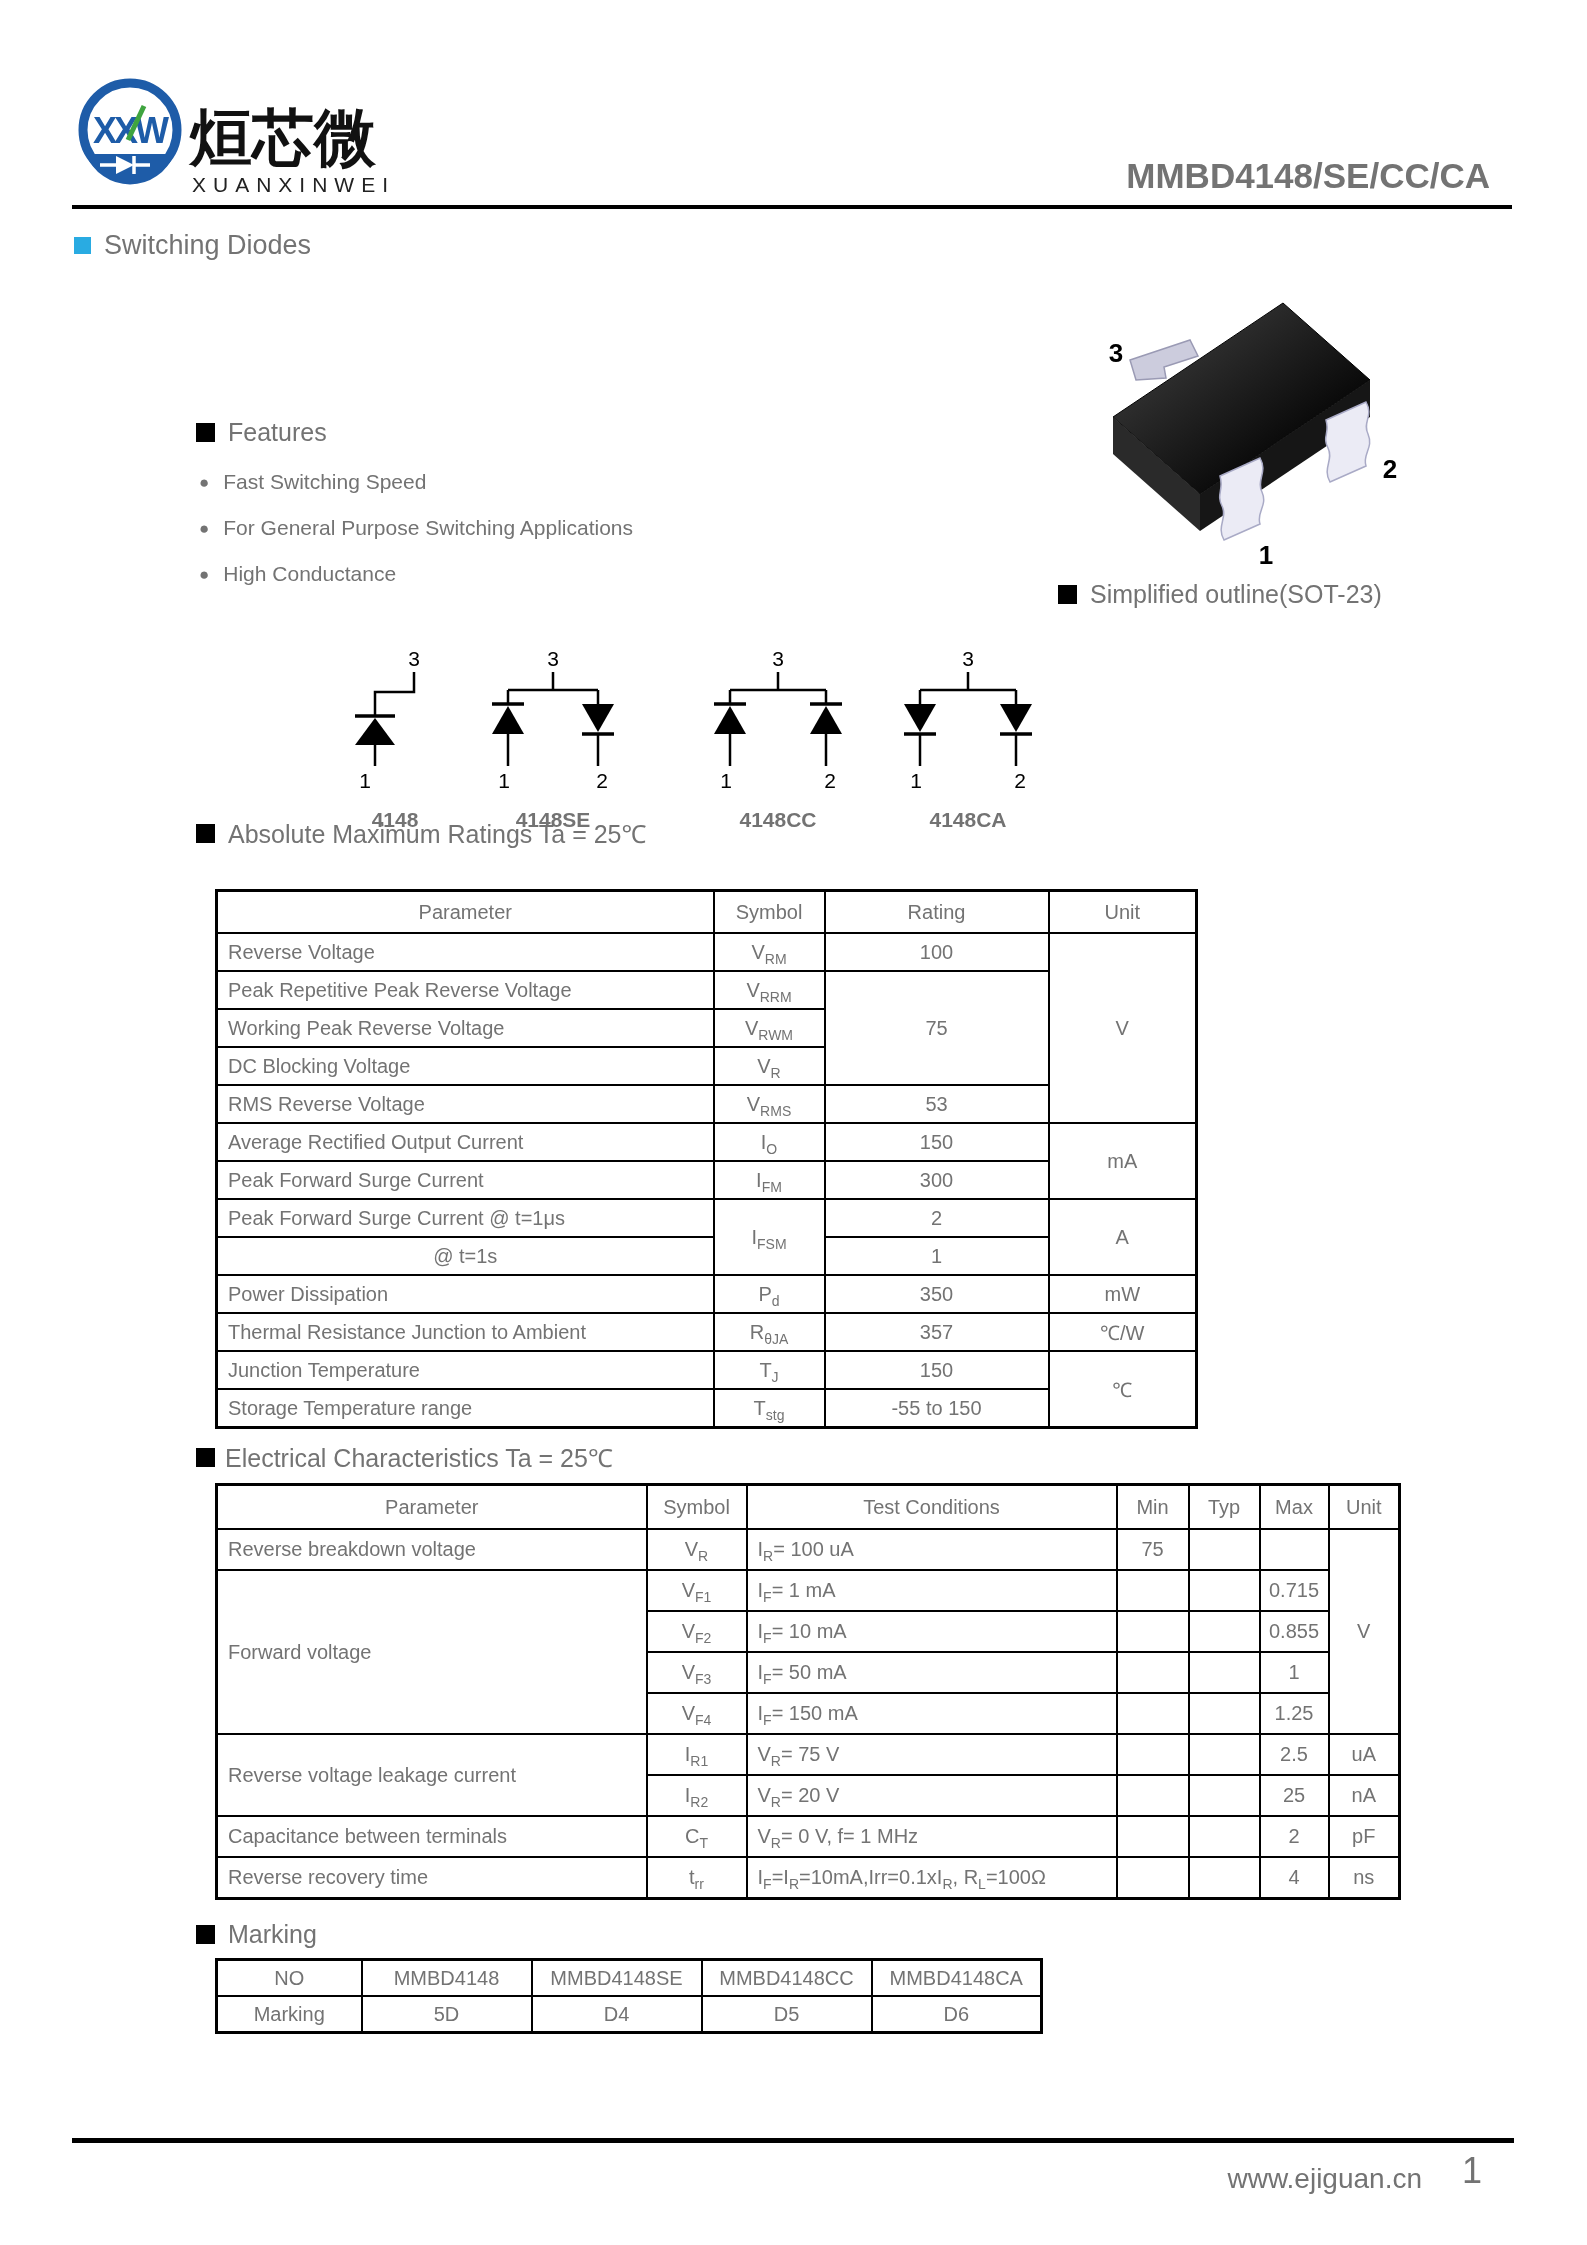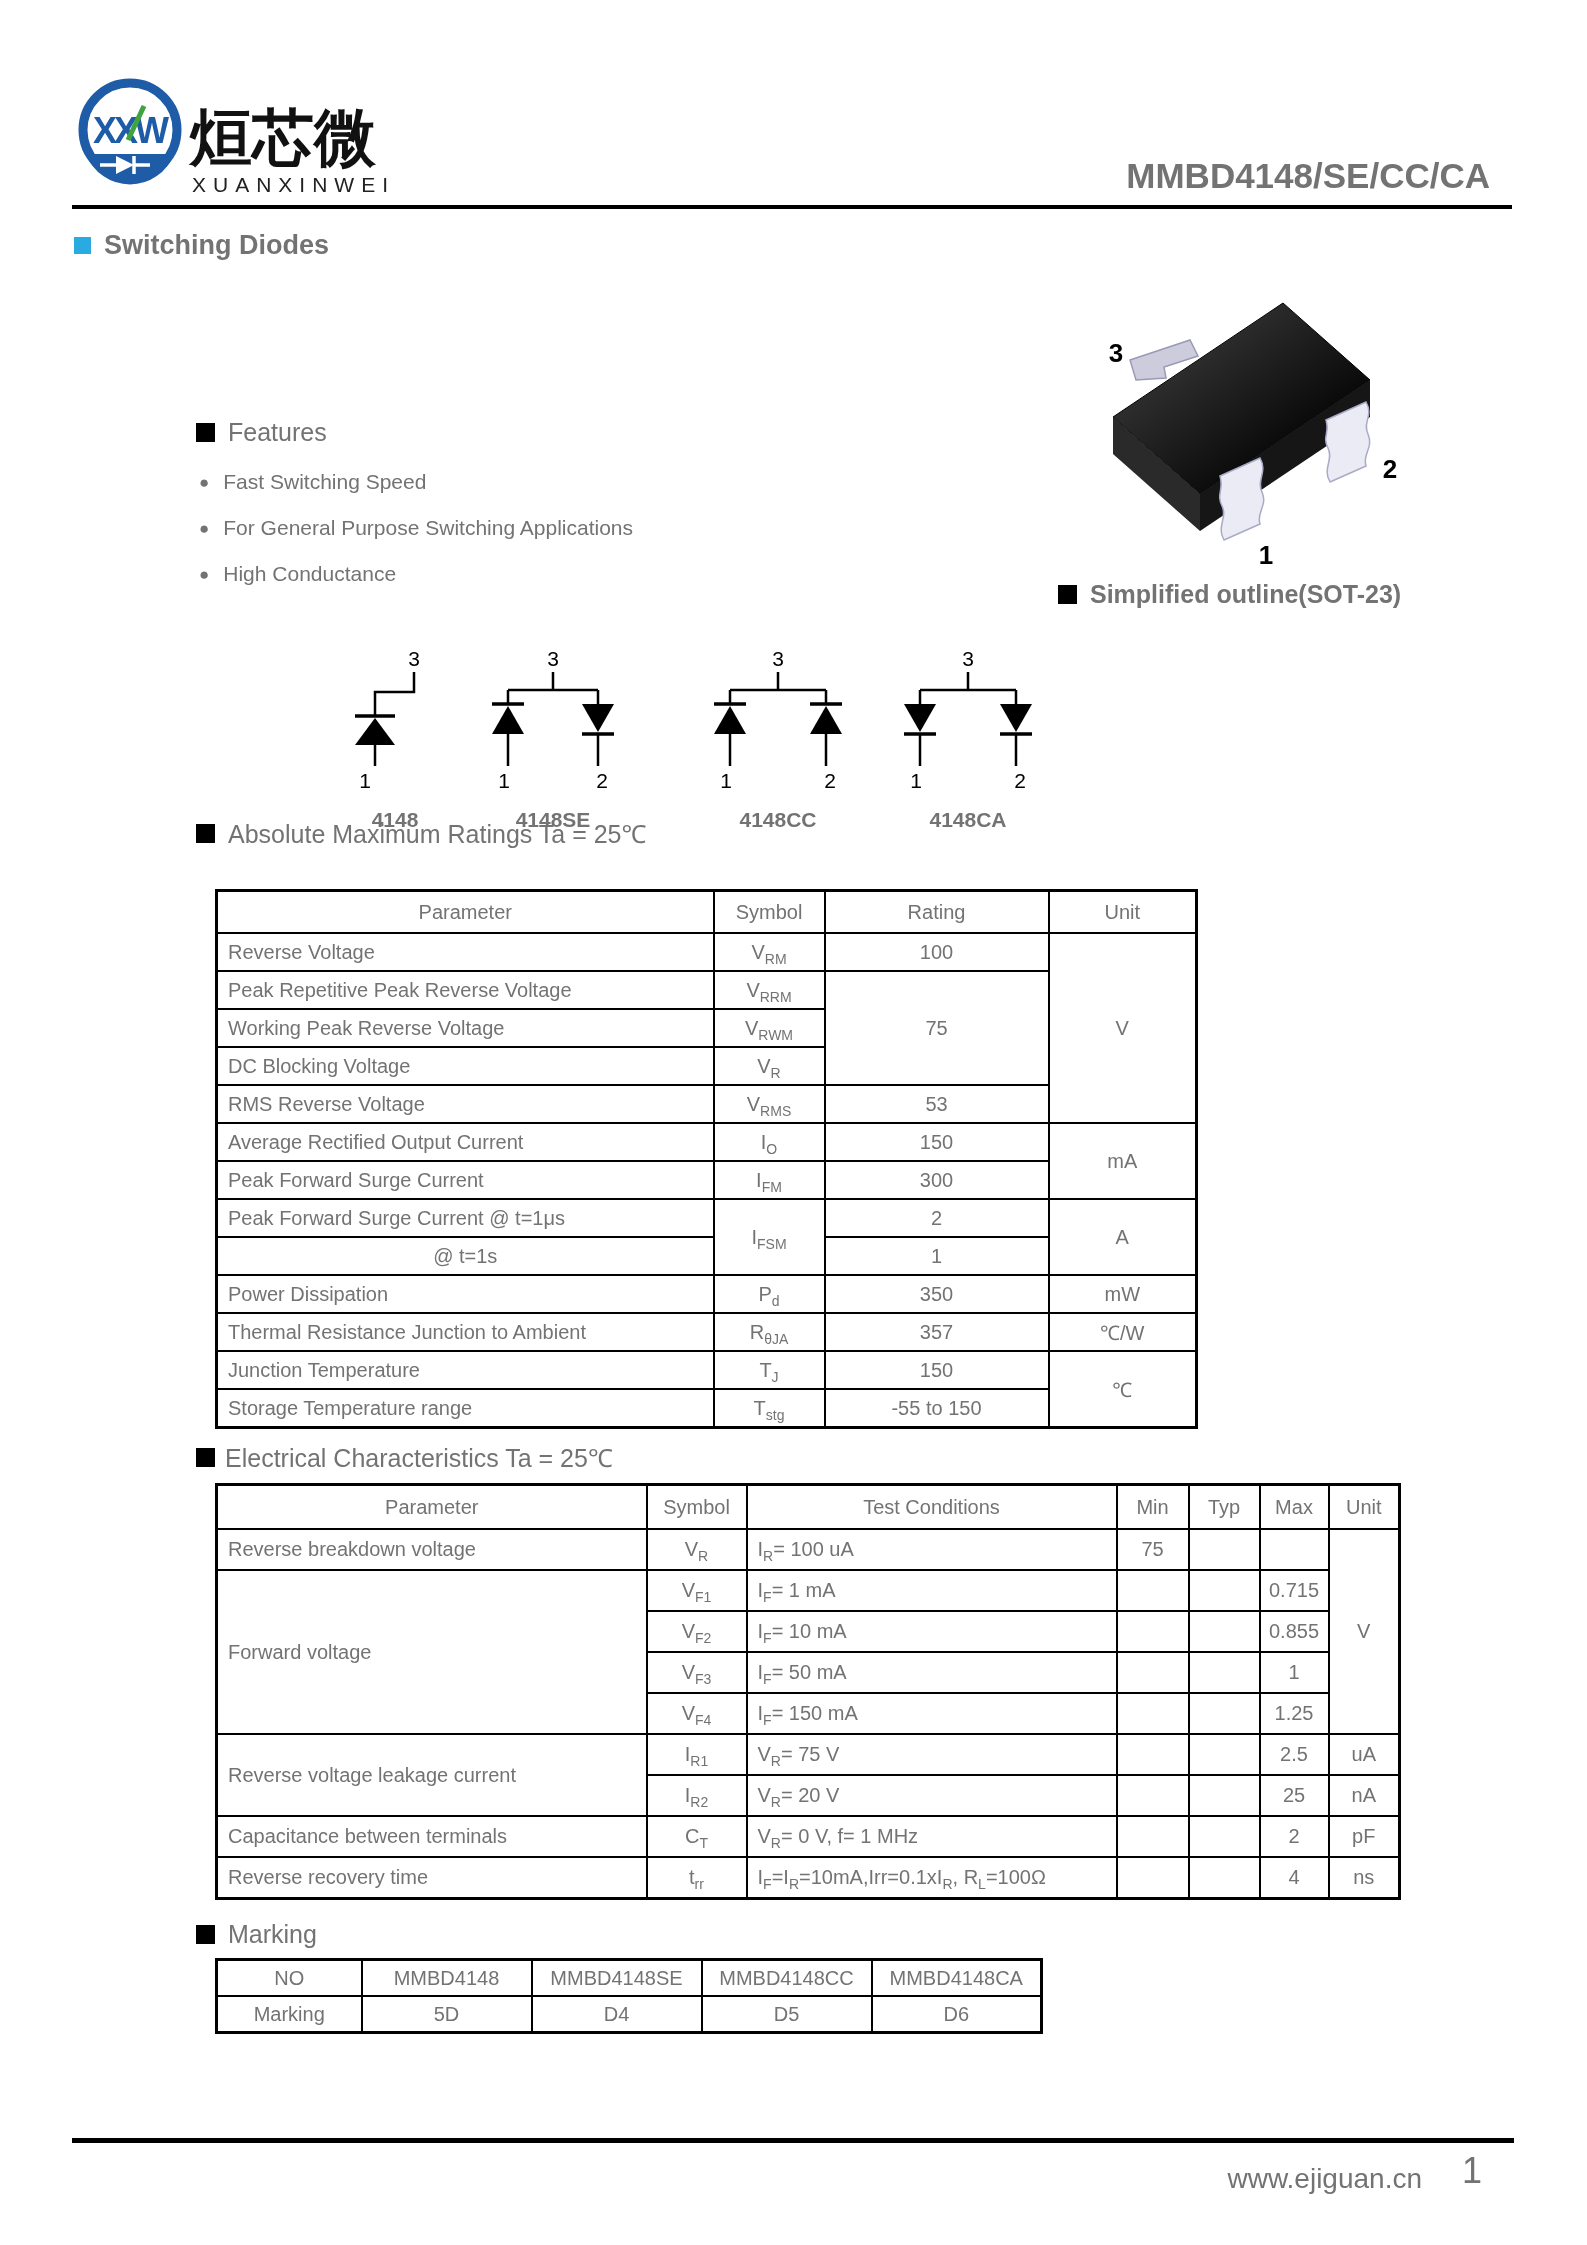--- a/index.html
+++ b/index.html
@@ -3,23 +3,23 @@
 <meta charset="utf-8">
 <style>
   html,body{margin:0;padding:0;background:#888;}
   .page{position:relative;width:1587px;height:2245px;background:#fff;
         font-family:"Liberation Sans",sans-serif;color:#737373;overflow:hidden;margin:0 auto;}
   .abs{position:absolute;}
   .rule{position:absolute;background:#000;}
   
   .sec{position:absolute;display:flex;align-items:center;gap:13px;font-size:25px;white-space:nowrap;}
   .sec .sq{width:19px;height:19px;background:#000;flex:0 0 auto;}
-  .sec.bold{font-weight:bold;}
+  .sec.bold{font-weight:normal;}
   .sec .sq.blue{background:#29ABE2;width:17px;height:17px;}
-  .cat{font-size:27px;font-weight:bold;}
+  .cat{font-size:27px;font-weight:normal;}
   .title{position:absolute;right:97px;top:156px;font-size:35px;font-weight:bold;letter-spacing:0;}
   
   .feat{position:absolute;display:flex;align-items:center;gap:14px;font-size:21px;white-space:nowrap;}
   .feat .dot{font-size:17px;line-height:1;}
   
   .fig{position:absolute;text-align:center;}
   .fig .lbl{font-weight:bold;font-size:21px;margin-top:12px;}
   svg text{font-family:"Liberation Sans",sans-serif;font-size:21px;fill:#000;}
   svg text.big{font-size:26px;font-weight:bold;}
   .dwire{stroke:#000;stroke-width:2.5;fill:none;}

